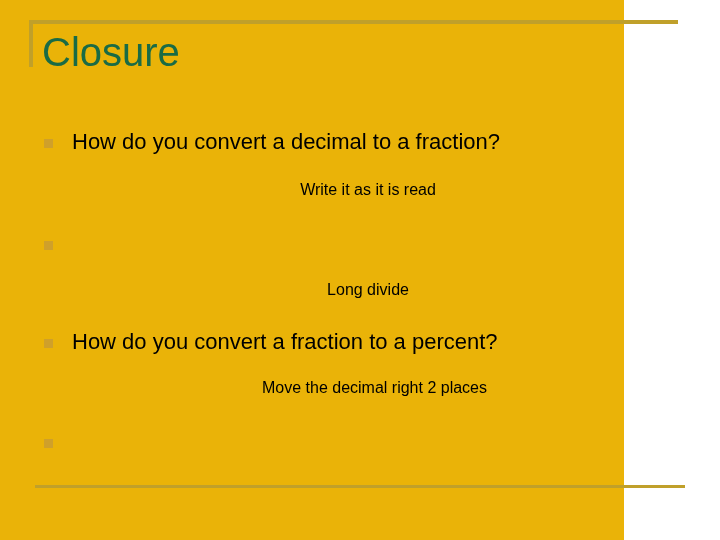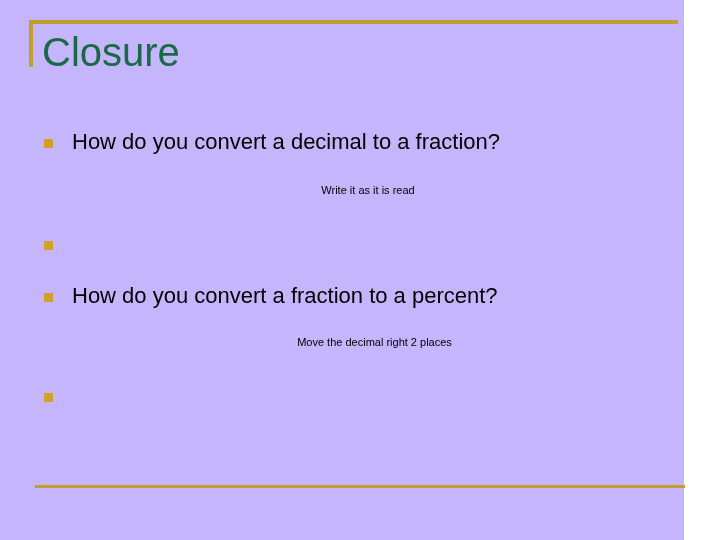--- a/index.html
+++ b/index.html
@@ -9,23 +9,23 @@
   }
   body {
     width: 720px;
     height: 540px;
     background: #ffffff;
     font-family: "Liberation Sans", sans-serif;
     overflow: hidden;
   }
   .slide {
     position: relative;
-    width: 684px;
+    width: 624px;
     height: 540px;
-    background: #c4b5fd;
+    background: #eab308;
   }
 
   
   .title-rule-top {
     position: absolute;
     left: 29px;
     top: 20px;
     width: 649px;
     height: 4px;
     background: #c0a02a;
@@ -79,21 +79,21 @@
     top: 4px;
     font-size: 22px;
     line-height: 40px;
     color: #000000;
     white-space: nowrap;
   }
 
   .subtext {
     display: block;
     text-align: center;
-    font-size: 11px;
+    font-size: 16px;
     line-height: 24px;
     color: #000000;
     padding-left: 16px;
   }
 
   .sub-1 { height: 42px; padding-top: 8px; }
   .sub-2 { height: 40px; padding-top: 6px; }
   .sub-3 { height: 42px; padding-top: 6px; margin-left: 13px; }
   .sub-4 { height: 30px; padding-top: 6px; }
 
@@ -121,20 +121,21 @@
 
     <div class="bullet-row">
       <span class="bullet-marker"></span>
       <span class="bullet-text">How do you convert a decimal to a fraction?</span>
     </div>
     <div class="subtext sub-1">Write it as it is read</div>
 
     <div class="bullet-row">
       <span class="bullet-marker"></span>
     </div>
+    <div class="subtext sub-2">Long divide</div>
 
     <div class="bullet-row">
       <span class="bullet-marker"></span>
       <span class="bullet-text">How do you convert a fraction to a percent?</span>
     </div>
     <div class="subtext sub-3">Move the decimal right 2 places</div>
 
     <div class="bullet-row">
       <span class="bullet-marker"></span>
     </div>

